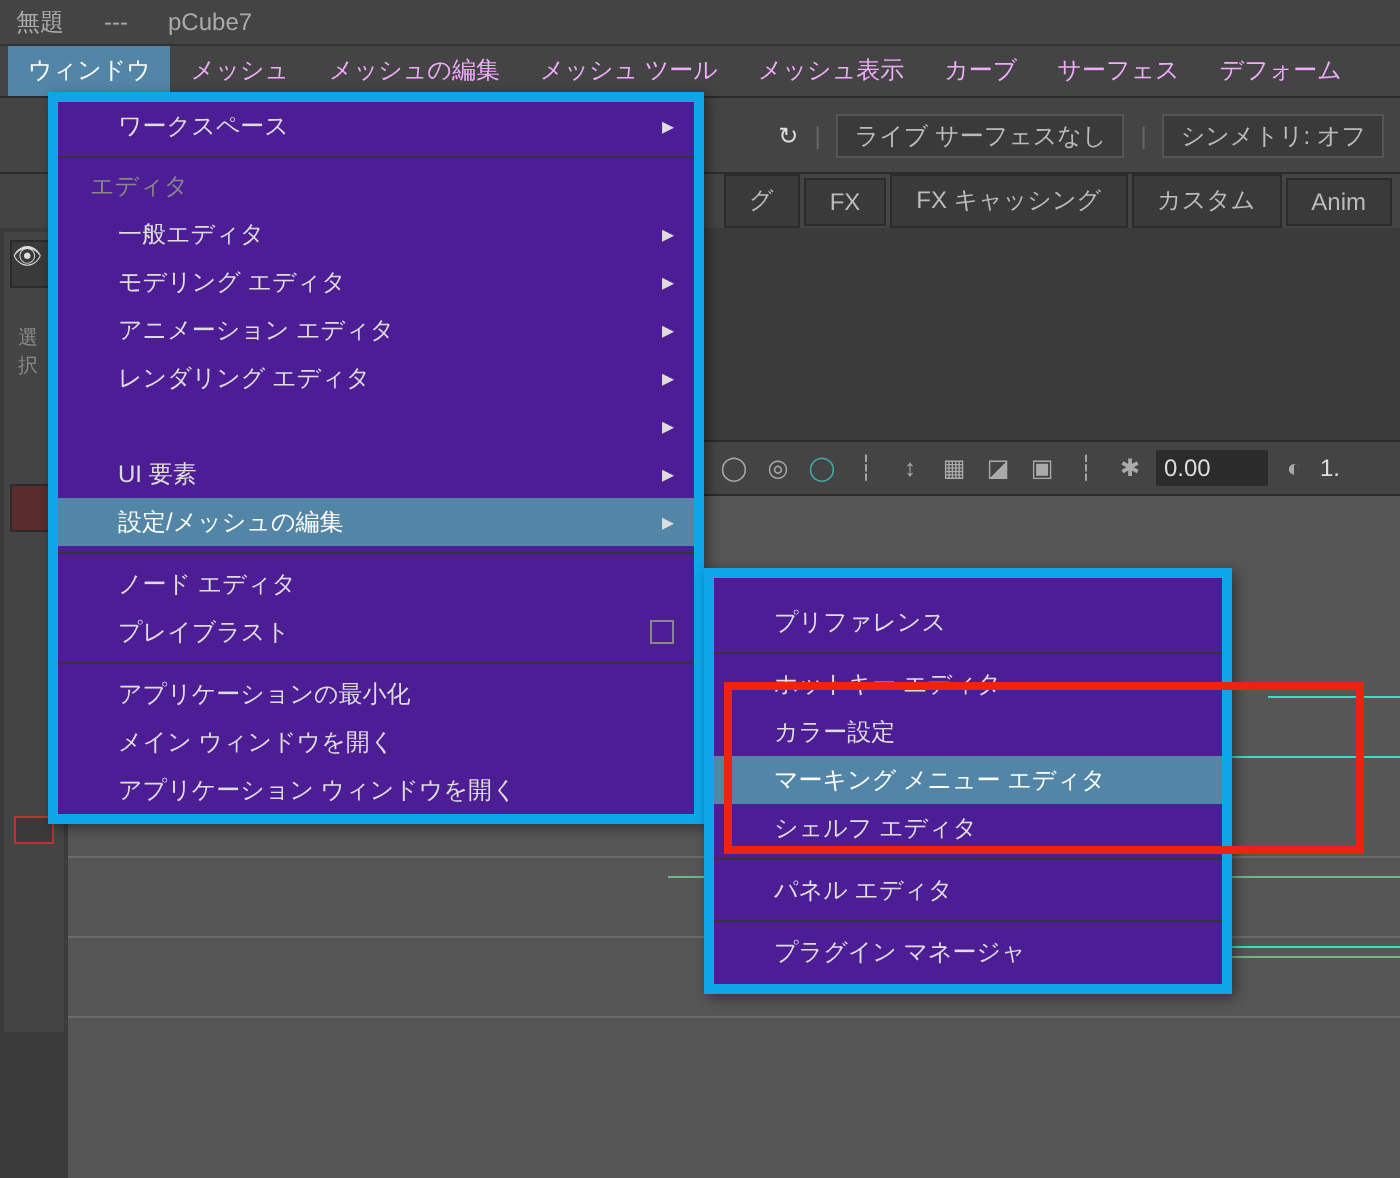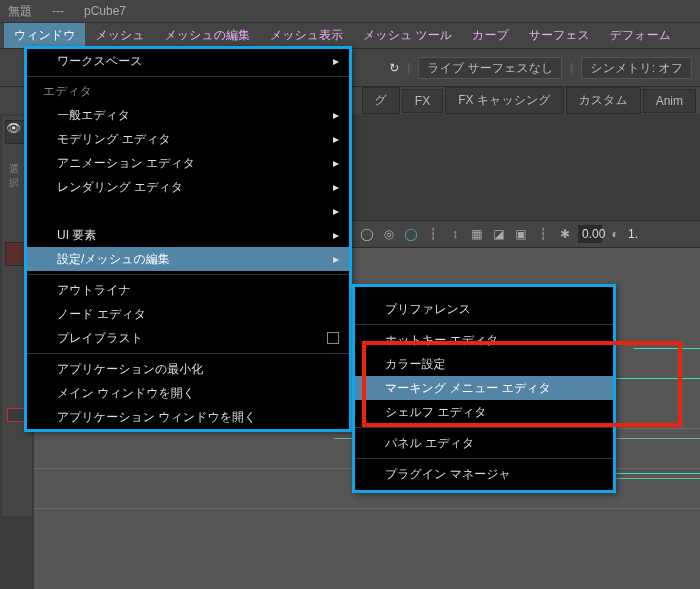--- a/index.html
+++ b/index.html
@@ -9,26 +9,26 @@
 .menubar .menu-item { padding:4px 10px; color:#f0abfc; cursor:pointer; }
 .menubar .menu-item.active { background:#5285a6; color:#fff; }
 .toolbar1 { height:38px; background:#444; border-top:1px solid #2b2b2b; display:flex; align-items:center; padding:0 8px; gap:8px; }
 .dropdown { height:22px; background:#3a3a3a; border:1px solid #555; padding:2px 8px; display:flex; align-items:center; gap:6px; color:#bbb;flex-direction:column; }
 .shelf { height:28px; background:#444; border-top:1px solid #2b2b2b; display:flex; align-items:center; padding:0 4px; gap:2px; }
 .shelf .tab { padding:4px 12px; color:#bbb; background:#3a3a3a; border:1px solid #2b2b2b; }
 .sidebar { position:absolute; left:2px; top:116px; width:30px; background:#444; height:400px; display:flex; flex-direction:column; align-items:center; gap:6px; padding-top:4px; }
 .sidebar .slot { width:24px; height:24px; background:#3a3a3a; border:1px solid #2b2b2b; }
 .vp-toolbar { position:absolute; left:352px; top:220px; right:0; height:28px; background:#444; display:flex; align-items:center; gap:4px; padding:0 6px; border-top:1px solid #2b2b2b; border-bottom:1px solid #2b2b2b; }
 .vp-toolbar .ic { width:18px; height:18px; display:flex; align-items:center; justify-content:center; color:#aaa; }
-.vp-toolbar .numbox { width:24px; height:18px; background:#2b2b2b; color:#ddd; padding:0 4px; display:flex; align-items:center; }
+.vp-toolbar .numbox { width:56px; height:18px; background:#2b2b2b; color:#ddd; padding:0 4px; display:flex; align-items:center; }
 .viewport { position:absolute; left:34px; top:248px; right:0; bottom:0; background:#565656; overflow:hidden; }
 .grid-line { position:absolute; background:#6a6a6a; }
 .axis-line { position:absolute; background:#6eb58c; height:1px; }
 .cube-edge { position:absolute; background:#34e0c0; }
-.menu-panel { position:absolute; background:#000000; border:3px solid #0ea5e9; box-shadow:2px 2px 6px rgba(0,0,0,.4); }
+.menu-panel { position:absolute; background:#4c1d95; border:5px solid #0ea5e9; box-shadow:2px 2px 6px rgba(0,0,0,.4); }
 .menu-section-label { color:#888; padding:3px 16px; }
 .menu-row { height:24px; display:flex; align-items:center; padding:0 16px 0 30px; color:#ddd; position:relative; }
 .menu-row.hl { background:#5285a6; color:#fff; }
 .menu-row .arrow { position:absolute; right:10px; color:#ddd; }
 .menu-row .chk { position:absolute; right:10px; width:12px; height:12px; border:1px solid #888; }
 .menu-sep { height:1px; background:#333; margin:3px 0; }
 .primary-menu { left:24px; top:46px; width:328px; }
 .sub-menu { left:352px; top:284px; width:264px;text-align:center; }
 .redbox { position:absolute; border:4px solid #e21; pointer-events:none; }
 </style>
@@ -38,22 +38,22 @@
 <div class="titlebar">
   <span>無題</span>
   <span>---</span>
   <span>pCube7</span>
 </div>
 
 <div class="menubar">
   <span class="menu-item active">ウィンドウ</span>
   <span class="menu-item">メッシュ</span>
   <span class="menu-item">メッシュの編集</span>
+  <span class="menu-item">メッシュ ツール</span>
   <span class="menu-item">メッシュ表示</span>
-  <span class="menu-item">メッシュ ツール</span>
   <span class="menu-item">カーブ</span>
   <span class="menu-item">サーフェス</span>
   <span class="menu-item">デフォーム</span>
 </div>
 
 <div class="toolbar1">
   <div style="flex:1"></div>
   <span class="ic">↻</span>
   <span style="color:#666">|</span>
   <div class="dropdown">
@@ -142,23 +142,20 @@
   <div class="menu-row">
       <span>UI 要素</span>
       <span class="arrow">▸</span>
     </div>
   <div class="menu-row hl">
       <span>設定/メッシュの編集</span>
       <span class="arrow">▸</span>
     </div>
   <div class="menu-sep"></div>
   <div class="menu-row">
-      <span>アウトライナ</span>
-    </div>
-  <div class="menu-row">
       <span>ノード エディタ</span>
     </div>
   <div class="menu-row">
       <span>プレイブラスト</span>
       <span class="chk"></span>
     </div>
   <div class="menu-sep"></div>
   <div class="menu-row">
       <span>アプリケーションの最小化</span>
     </div>

